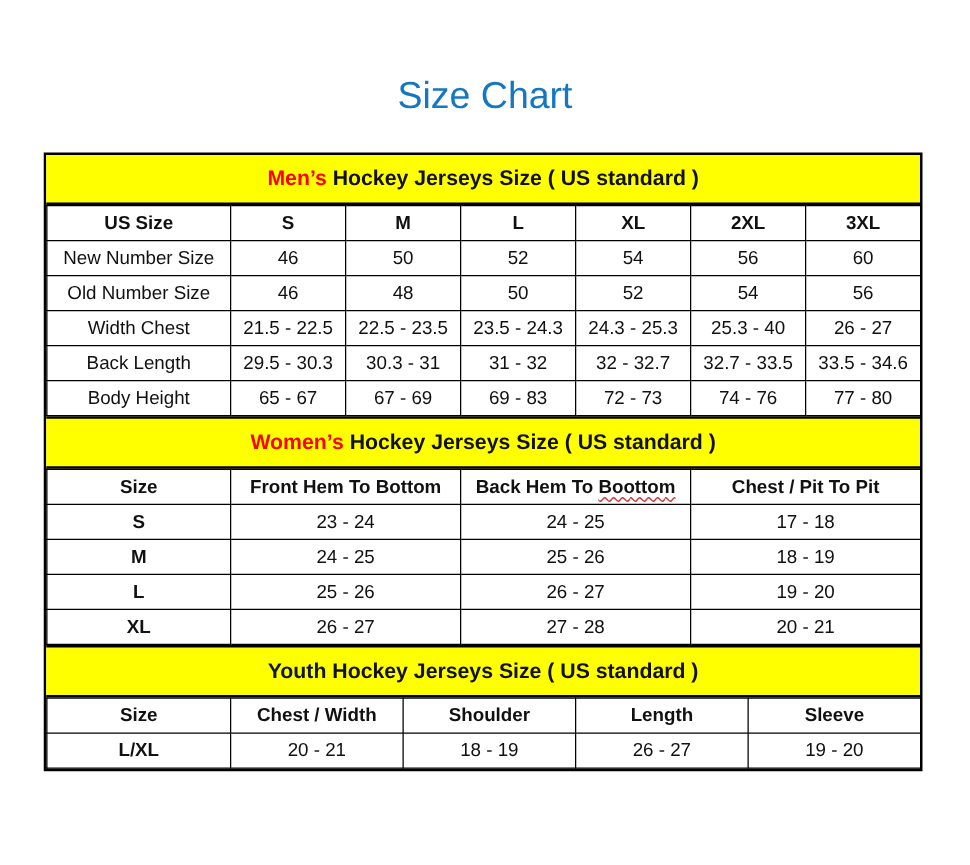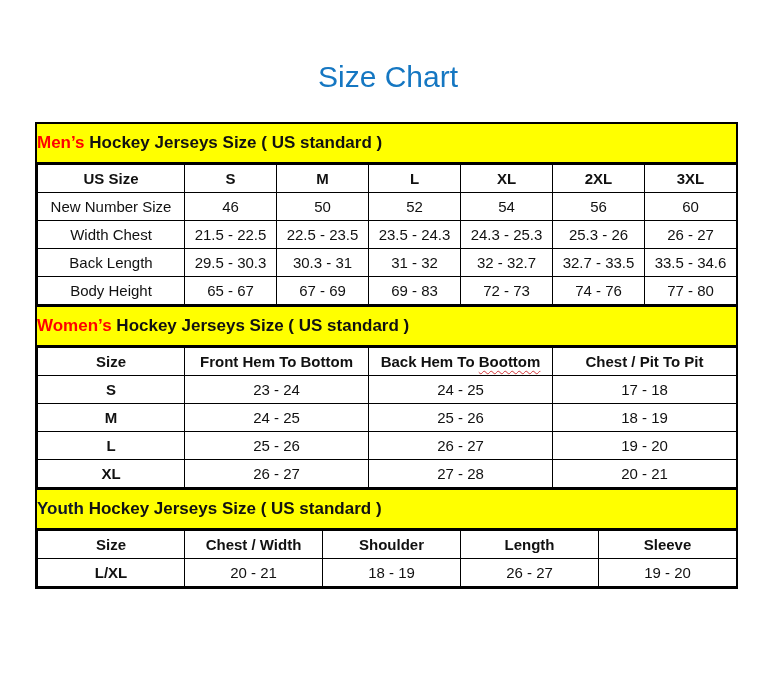--- a/index.html
+++ b/index.html
@@ -9,21 +9,21 @@
   }
   .title {
     margin:0; padding-top:60px; text-align:center;
     font-size:30px; font-weight:400; color:#1577C2;
   }
   .size-chart {
     position:absolute; left:35px; top:122px; width:699px;
     border:2px solid #000000; background:#ffffff;
   }
   .band {
-    background:#FFFF00; font-weight:700;
+    background:#FFFF00; text-align:center; font-weight:700;
     font-size:17px; padding:9px 0; color:#111111;
     border-bottom:2px solid #000000;
   }
   .section:not(:first-child) .band { border-top:2px solid #000000; }
   .band .hl { color:#FF0000; }
   table { width:100%; border-collapse:collapse; table-layout:fixed; }
   th, td {
     border:1px solid #000000; height:27px; padding:0 2px;
     text-align:center; vertical-align:middle;
     font-size:15px; color:#111111; overflow:hidden; white-space:nowrap;
@@ -73,26 +73,35 @@
             <tr>
               <th class="lbl-normal">New Number Size</th>
               <td>46</td>
               <td>50</td>
               <td>52</td>
               <td>54</td>
               <td>56</td>
               <td>60</td>
             </tr>
             <tr>
+              <th class="lbl-normal">Old Number Size</th>
+              <td>46</td>
+              <td>48</td>
+              <td>50</td>
+              <td>52</td>
+              <td>54</td>
+              <td>56</td>
+            </tr>
+            <tr>
               <th class="lbl-normal">Width Chest</th>
               <td>21.5 - 22.5</td>
               <td>22.5 - 23.5</td>
               <td>23.5 - 24.3</td>
               <td>24.3 - 25.3</td>
-              <td>25.3 - 26</td>
+              <td>25.3 - 40</td>
               <td>26 - 27</td>
             </tr>
             <tr>
               <th class="lbl-normal">Back Length</th>
               <td>29.5 - 30.3</td>
               <td>30.3 - 31</td>
               <td>31 - 32</td>
               <td>32 - 32.7</td>
               <td>32.7 - 33.5</td>
               <td>33.5 - 34.6</td>

